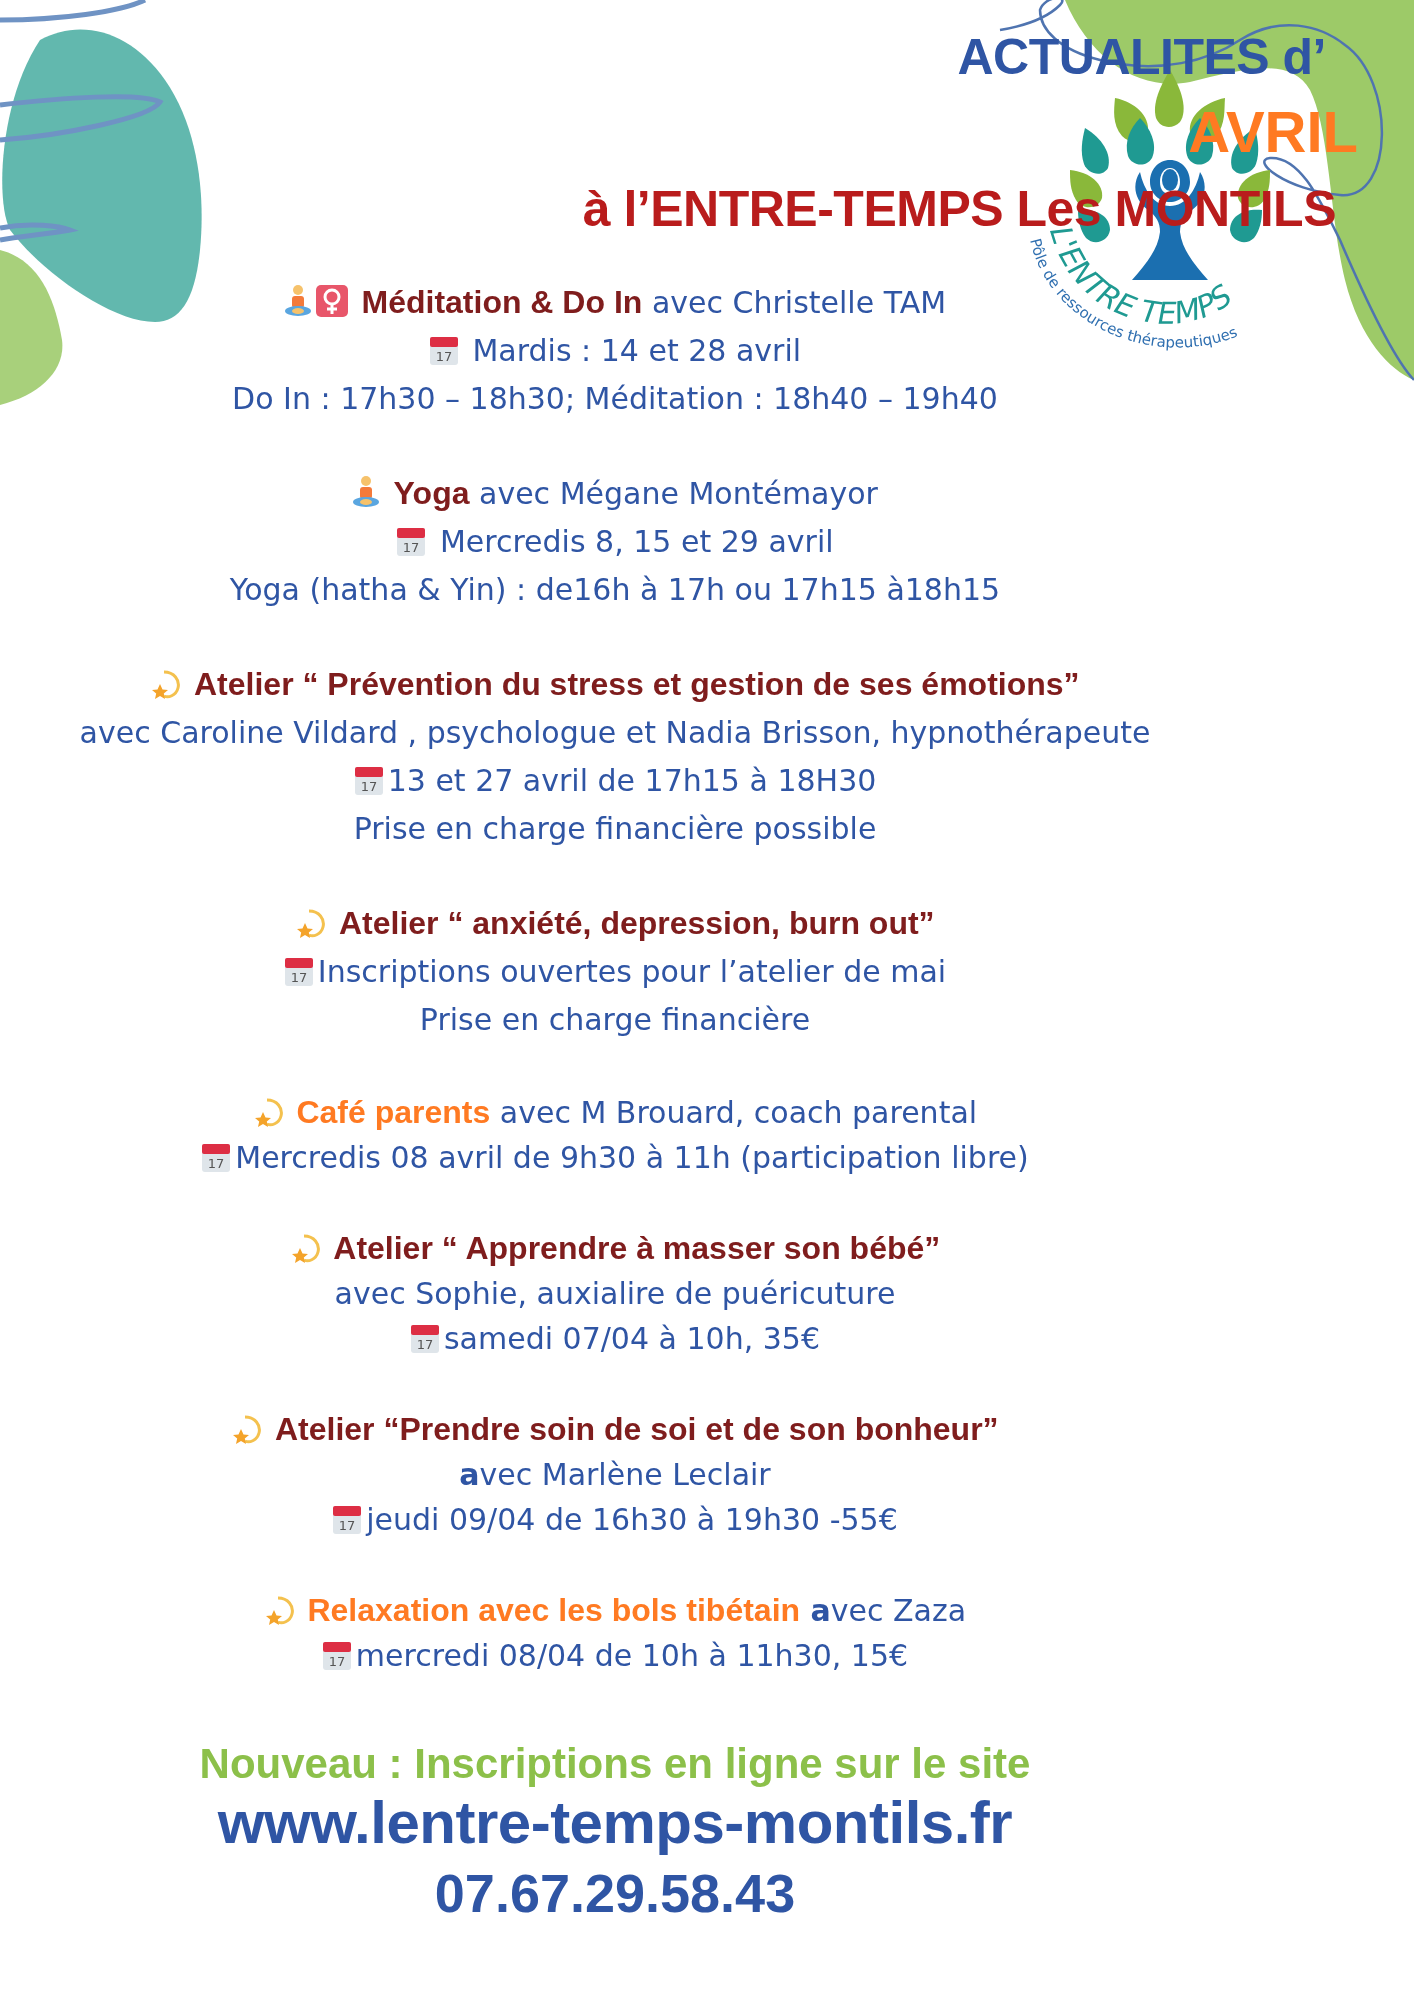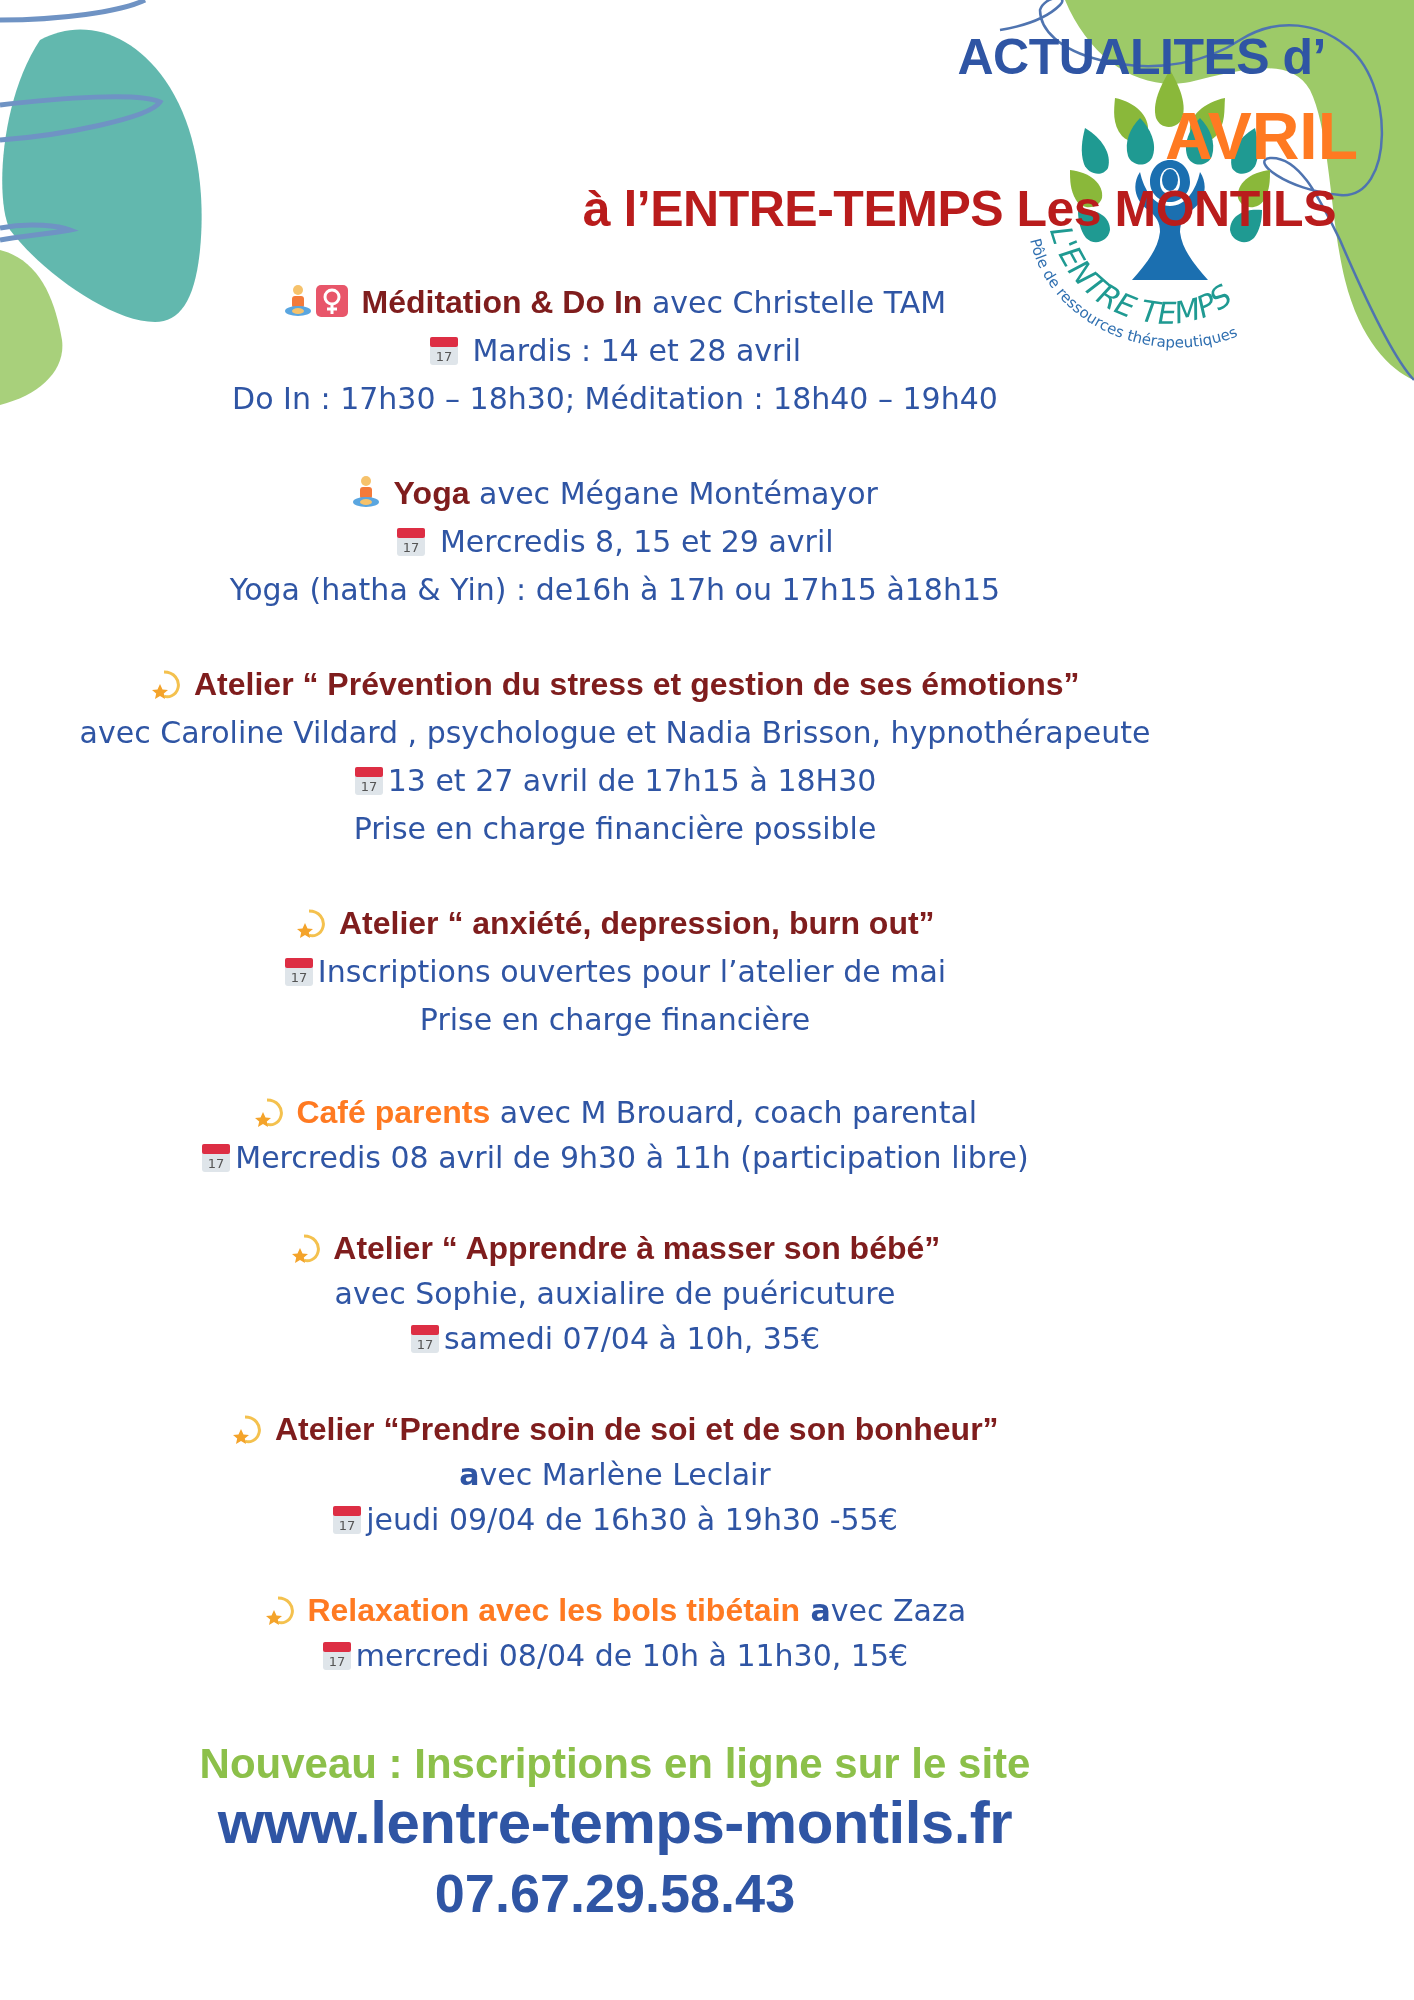--- a/index.html
+++ b/index.html
@@ -5,21 +5,21 @@
     html, body { margin: 0; padding: 0; }
     body {
       width: 1414px; height: 2000px; position: relative; overflow: hidden;
       background: #ffffff;
       font-family: "DejaVu Sans", "Liberation Sans", sans-serif;
       color: #2f55a4;
     }
     .deco { position: absolute; left: 0; top: 0; width: 1414px; height: 2000px; pointer-events: none; }
     .header { position: absolute; left: 16px; width: 1310px; text-align: right; font-family: "Liberation Sans", sans-serif; font-weight: bold; }
     .h1 { top: 28px; font-size: 50px; color: #2f55a4; letter-spacing: -0.5px; }
-    .h2 { top: 98px; font-size: 66px; color: #ff7a22; padding-left: 32px; }
+    .h2 { top: 98px; font-size: 58px; color: #ff7a22; padding-left: 32px; }
     .h3 { top: 180px; font-size: 50px; color: #b91c1c; letter-spacing: -0.5px; padding-left: 10px; }
 
     .events { position: absolute; left: 0; top: 278px; width: 1230px; text-align: center; }
     .event { margin-bottom: 46px; }
     .line { font-size: 30px; line-height: 48px; white-space: nowrap; font-family: "DejaVu Sans", sans-serif; color: #2f55a4; }
     .line.sm { line-height: 45px; }
     .title { color: #7f1d1d; font-weight: bold; font-family: "Liberation Sans", sans-serif; font-size: 32px; }
     .title.dark { color: #ff7a22; }
     .bold-a { font-weight: bold; }
 

